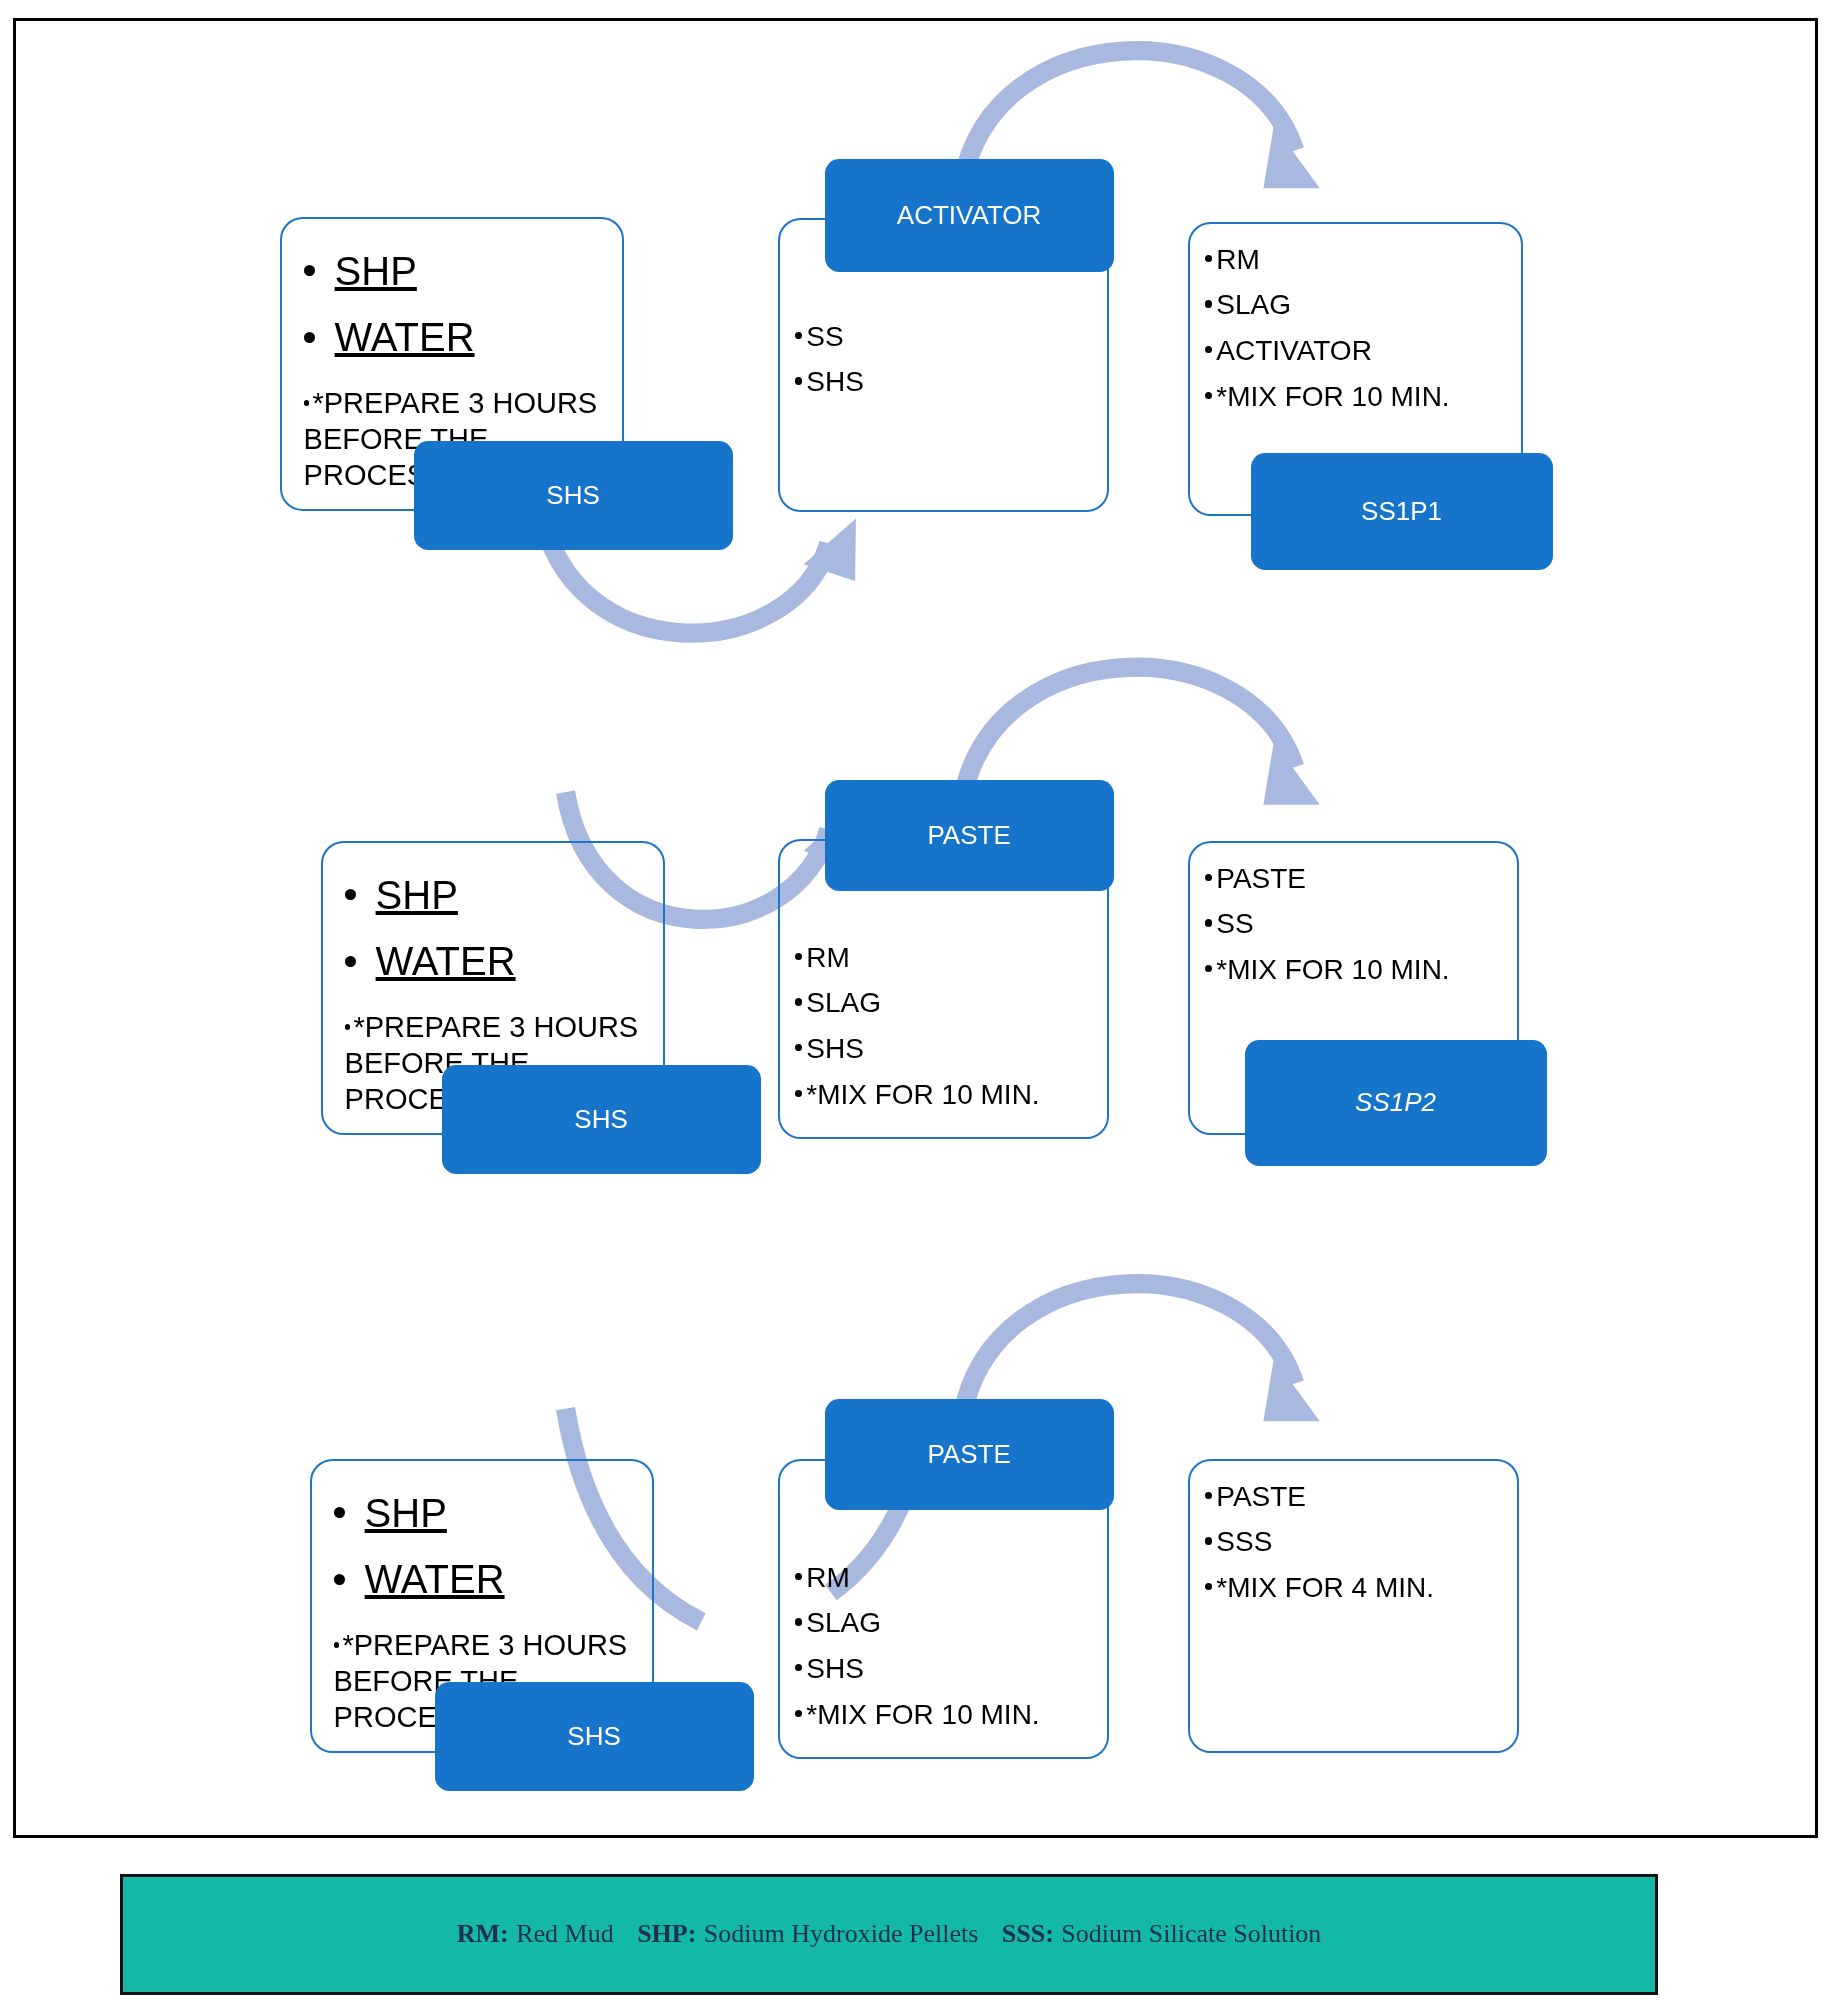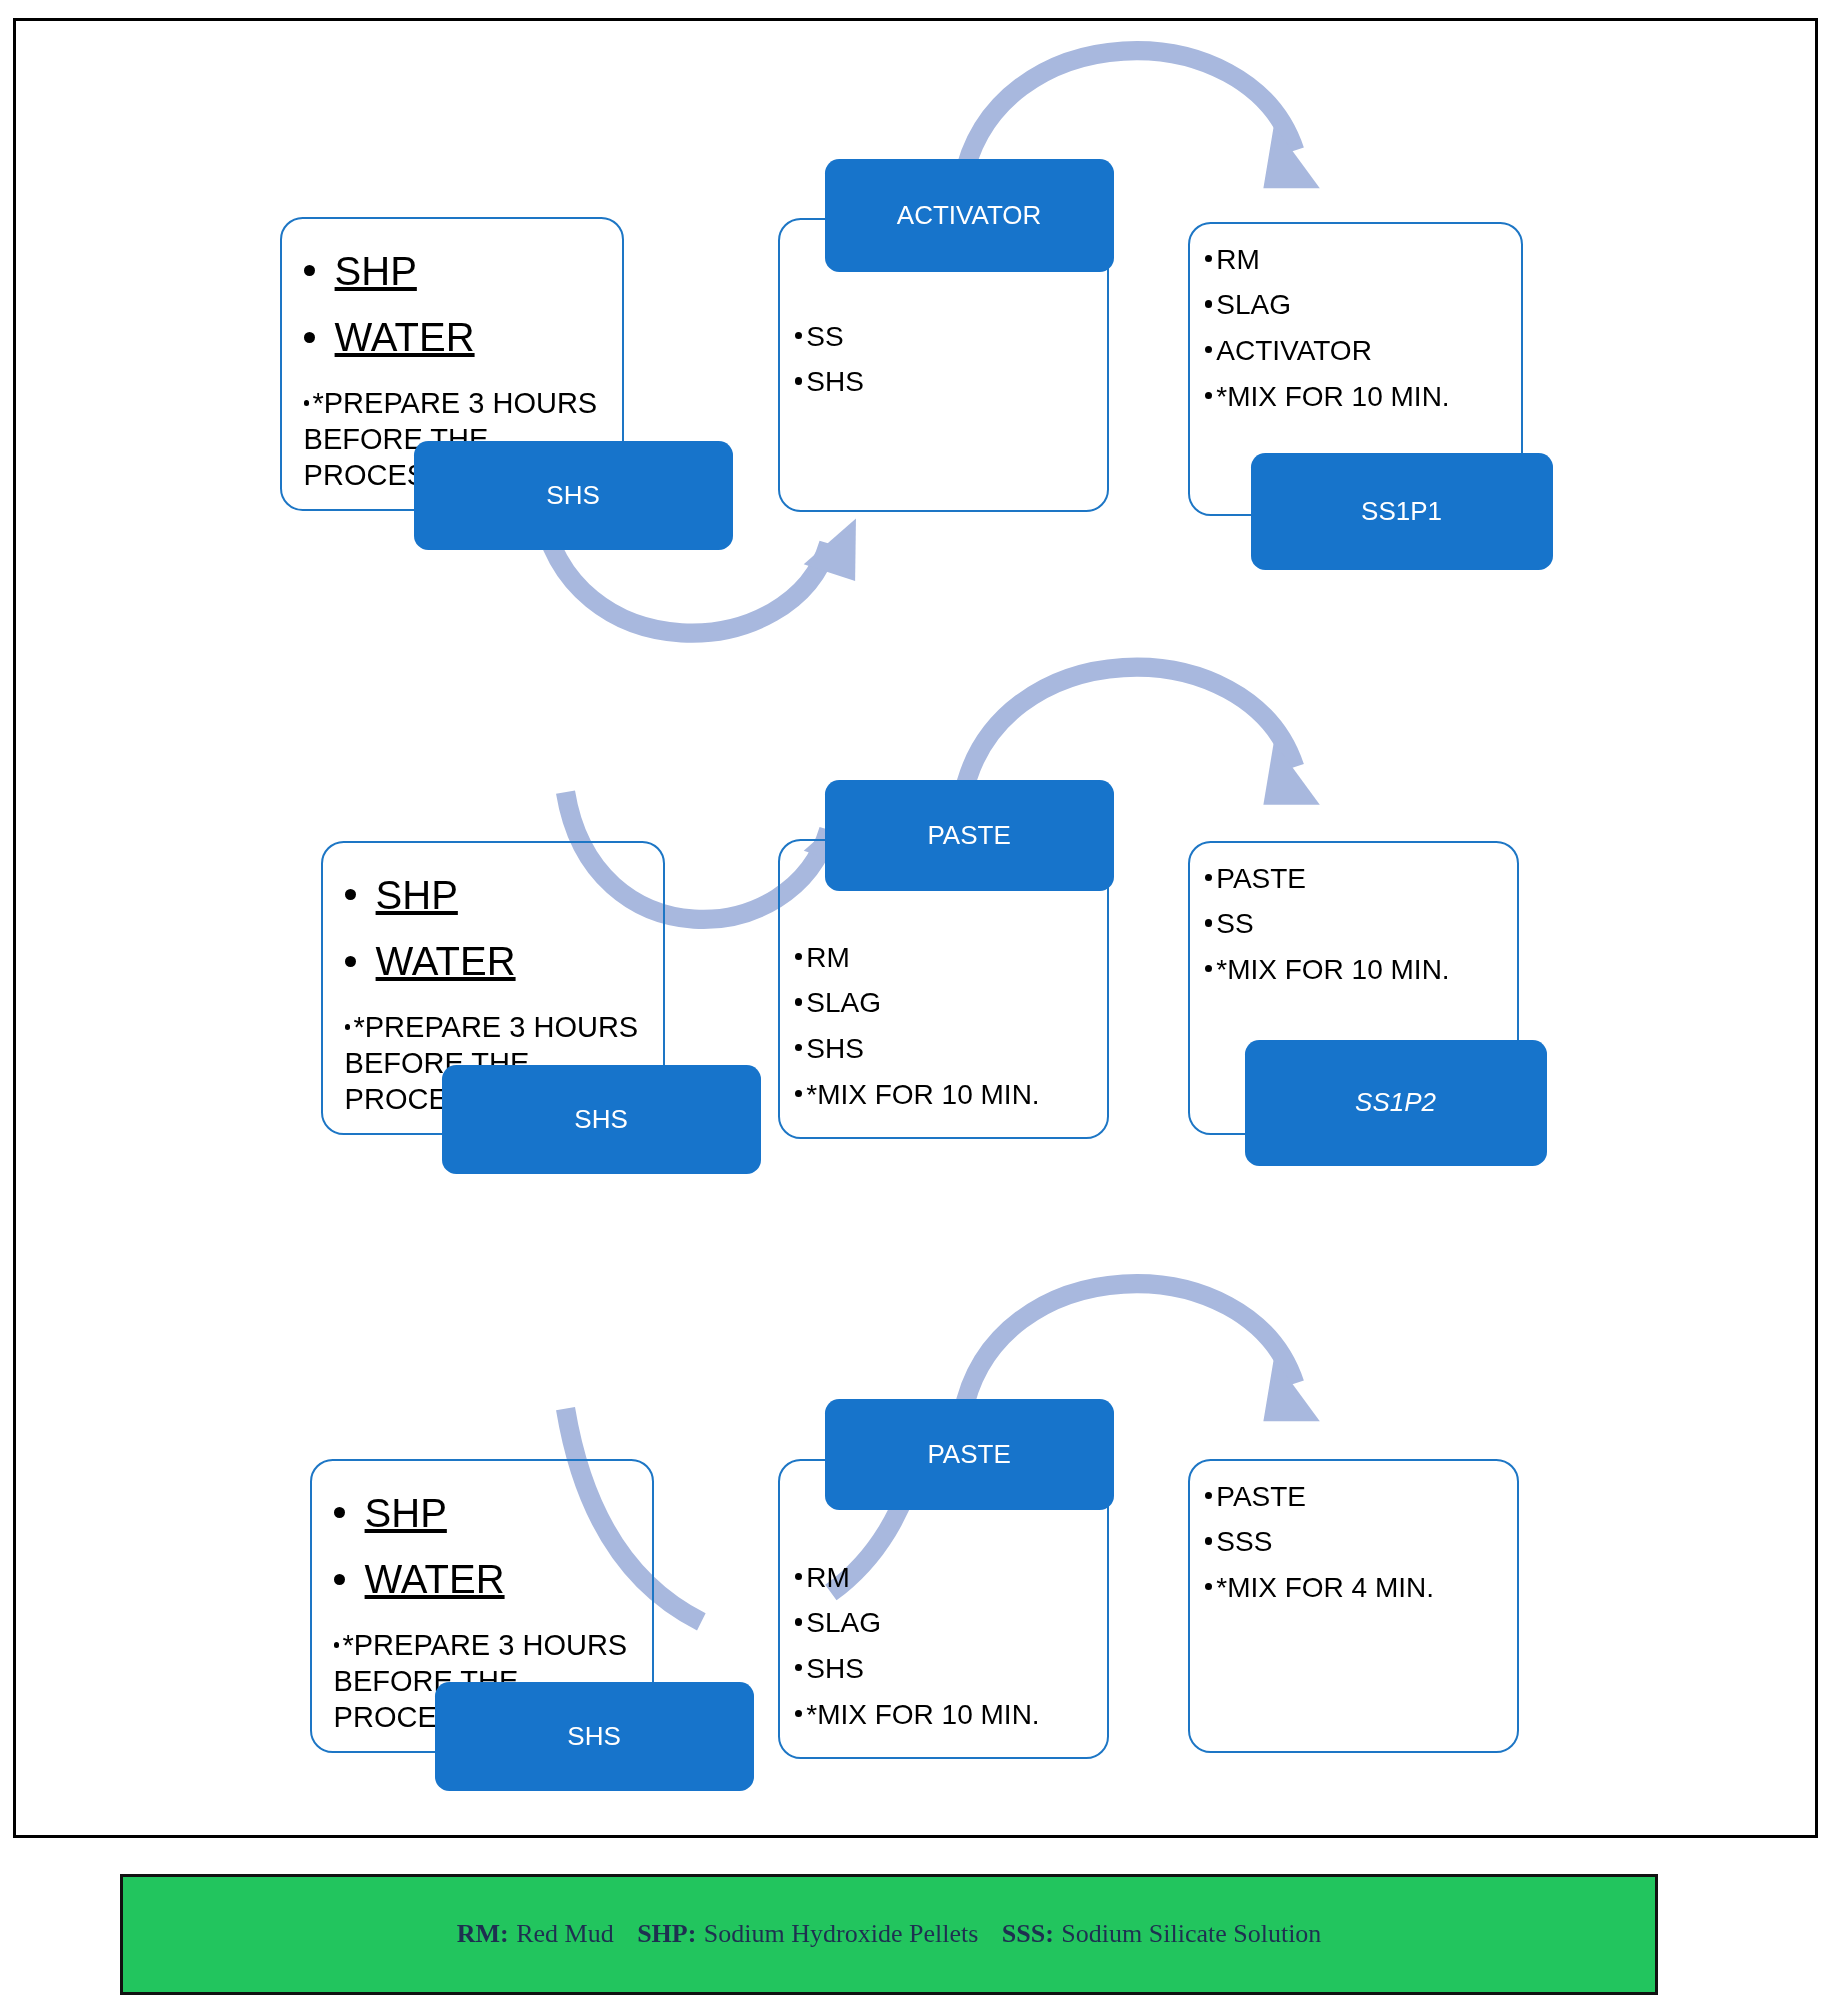--- a/index.html
+++ b/index.html
@@ -60,21 +60,21 @@
     color:#ffffff;box-sizing:border-box;
   }
   .bbox span{
     font-size:26px;line-height:1.35;white-space:nowrap;
     font-family:"Liberation Sans", sans-serif;
   }
   .bbox.tall span{font-size:26px;}
   
   .legend{
     position:absolute;left:120px;top:1874px;width:1538px;height:121px;
-    border:3.4px solid #111111;background:#22c55e;box-sizing:border-box;
+    border:3.4px solid #111111;background:#14b8a6;box-sizing:border-box;
     display:flex;flex-direction:column;align-items:center;justify-content:center;
   }
   .legend .lrow{
     font-family:"Liberation Serif", serif;color:#1e3050;
     font-size:26px;line-height:1.55;white-space:nowrap;text-align:center;
   }
   .legend b{font-weight:bold;}
   .legend .gap{display:inline-block;width:23.5px;}
   .legend .gap-s{display:inline-block;width:7.5px;}
 </style>

